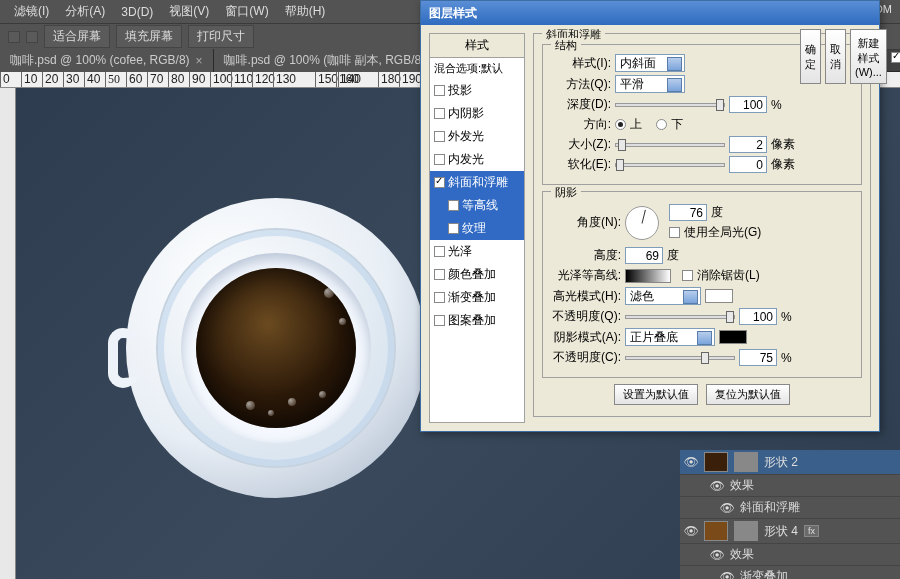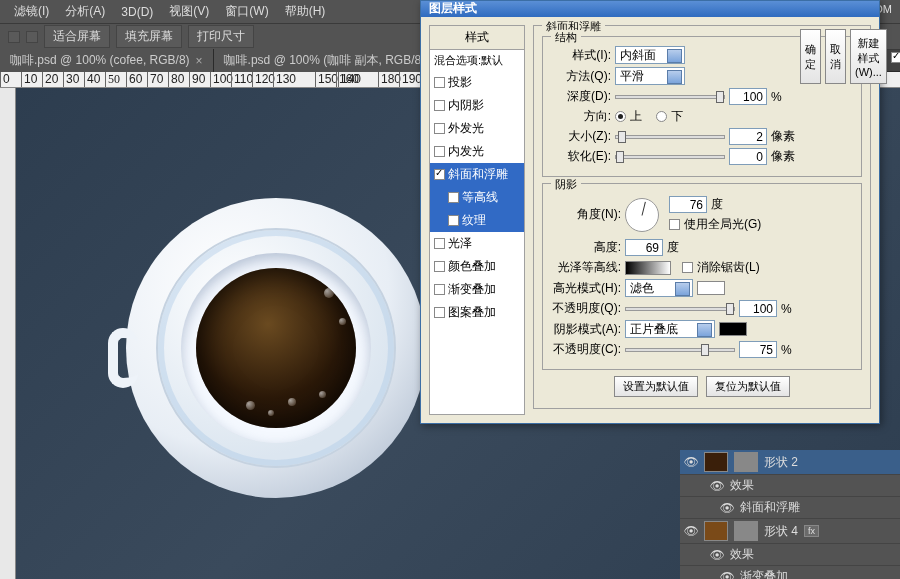--- a/index.html
+++ b/index.html
@@ -16,21 +16,21 @@
 .ruler-h .tick{position:absolute;top:0;border-left:1px solid #666;height:16px;padding-left:2px}
 .left-col{position:absolute;left:0;top:88px;width:16px;bottom:0;background:#e8e8e8;border-right:1px solid #888}
 .canvas{position:absolute;left:16px;top:88px;right:0;bottom:0;background:linear-gradient(135deg,#2d3d4f 0%,#3a4a5c 50%,#2d3d4f 100%)}
 .cup-outer{position:absolute;left:110px;top:110px;width:300px;height:300px;border-radius:50%;background:radial-gradient(circle at 35% 30%,#fff 0%,#e8eef5 55%,#b8c4d4 85%)}
 .cup-ring{position:absolute;left:30px;top:30px;width:240px;height:240px;border-radius:50%;background:radial-gradient(circle at 35% 30%,#fff 0%,#dce6f0 70%);border:2px solid #c5d2e0;box-shadow:inset 0 0 0 6px rgba(170,200,230,.4)}
 .cup-inner{position:absolute;left:55px;top:55px;width:190px;height:190px;border-radius:50%;background:#f5f9ff;box-shadow:inset 0 6px 14px rgba(120,140,170,.5)}
 .coffee{position:absolute;left:70px;top:70px;width:160px;height:160px;border-radius:50%;background:radial-gradient(circle at 45% 35%,#6a4a20 0%,#2a1808 55%,#120a04 100%);box-shadow:inset 0 0 30px rgba(0,0,0,.7);overflow:hidden}
 .bubble{position:absolute;border-radius:50%;background:radial-gradient(circle at 30% 30%,rgba(255,255,255,.6),rgba(120,80,40,.2))}
 .handle{position:absolute;left:-18px;top:130px;width:30px;height:60px;border:10px solid #eef3f9;border-radius:18px;border-right:none}
 .dialog{position:absolute;left:420px;top:0;width:460px;background:#ece9d8;border:1px solid #3b6ea5;box-shadow:2px 2px 8px rgba(0,0,0,.4)}
-.dialog-title{height:16px;background:linear-gradient(#5a8fd6,#2f6bbf);color:#fff;display:flex;align-items:flex-end;padding:0 8px;font-weight:bold;justify-content:space-between}
+.dialog-title{height:24px;background:linear-gradient(#5a8fd6,#2f6bbf);color:#fff;display:flex;align-items:center;padding:0 8px;font-weight:bold;justify-content:space-between}
 .dialog-body{display:flex;padding:8px;gap:8px}
 .styles-panel{width:96px;border:1px solid #a0a0a0;background:#fff}
 .sp-head{background:#ece9d8;border-bottom:1px solid #a0a0a0;padding:3px 6px;text-align:center}
 .sp-item{padding:3px 4px;display:flex;align-items:center;gap:3px;font-size:11px}
 .sp-item.sel{background:#316ac5;color:#fff}
 .sp-item.sub{padding-left:18px}
 .chk{width:11px;height:11px;border:1px solid #888;background:#fff;display:inline-block;flex-shrink:0}
 .chk.on{background:#fff;position:relative}
 .chk.on:after{content:"✓";position:absolute;top:-3px;left:0;font-size:10px;color:#000}
 .main-panel{flex:1}
@@ -247,21 +247,21 @@
               </div>
             </div>
           <div class="row">
               <span class="lbl2">高度:</span>
               <input class="num" value="69" style="">
               <span>度</span>
             </div>
           <div class="row"><span class="lbl2">光泽等高线:</span><div class="grad"></div>&nbsp;<span class="chk"></span><span>消除锯齿(L)</span></div>
           <div class="row">
               <span class="lbl2">高光模式(H):</span>
-              <div class="dd" style="width:68px">滤色</div>
+              <div class="dd" style="width:76px">滤色</div>
               <div class="clr-sw" style="background:#fff"></div>
             </div>
           <div class="row">
               <span class="lbl2">不透明度(Q):</span>
               <div class="slider">
                 <div class="thumb" style="left:100px"></div>
               </div>
               <input class="num" value="100" style="">
               <span>%</span>
             </div>

